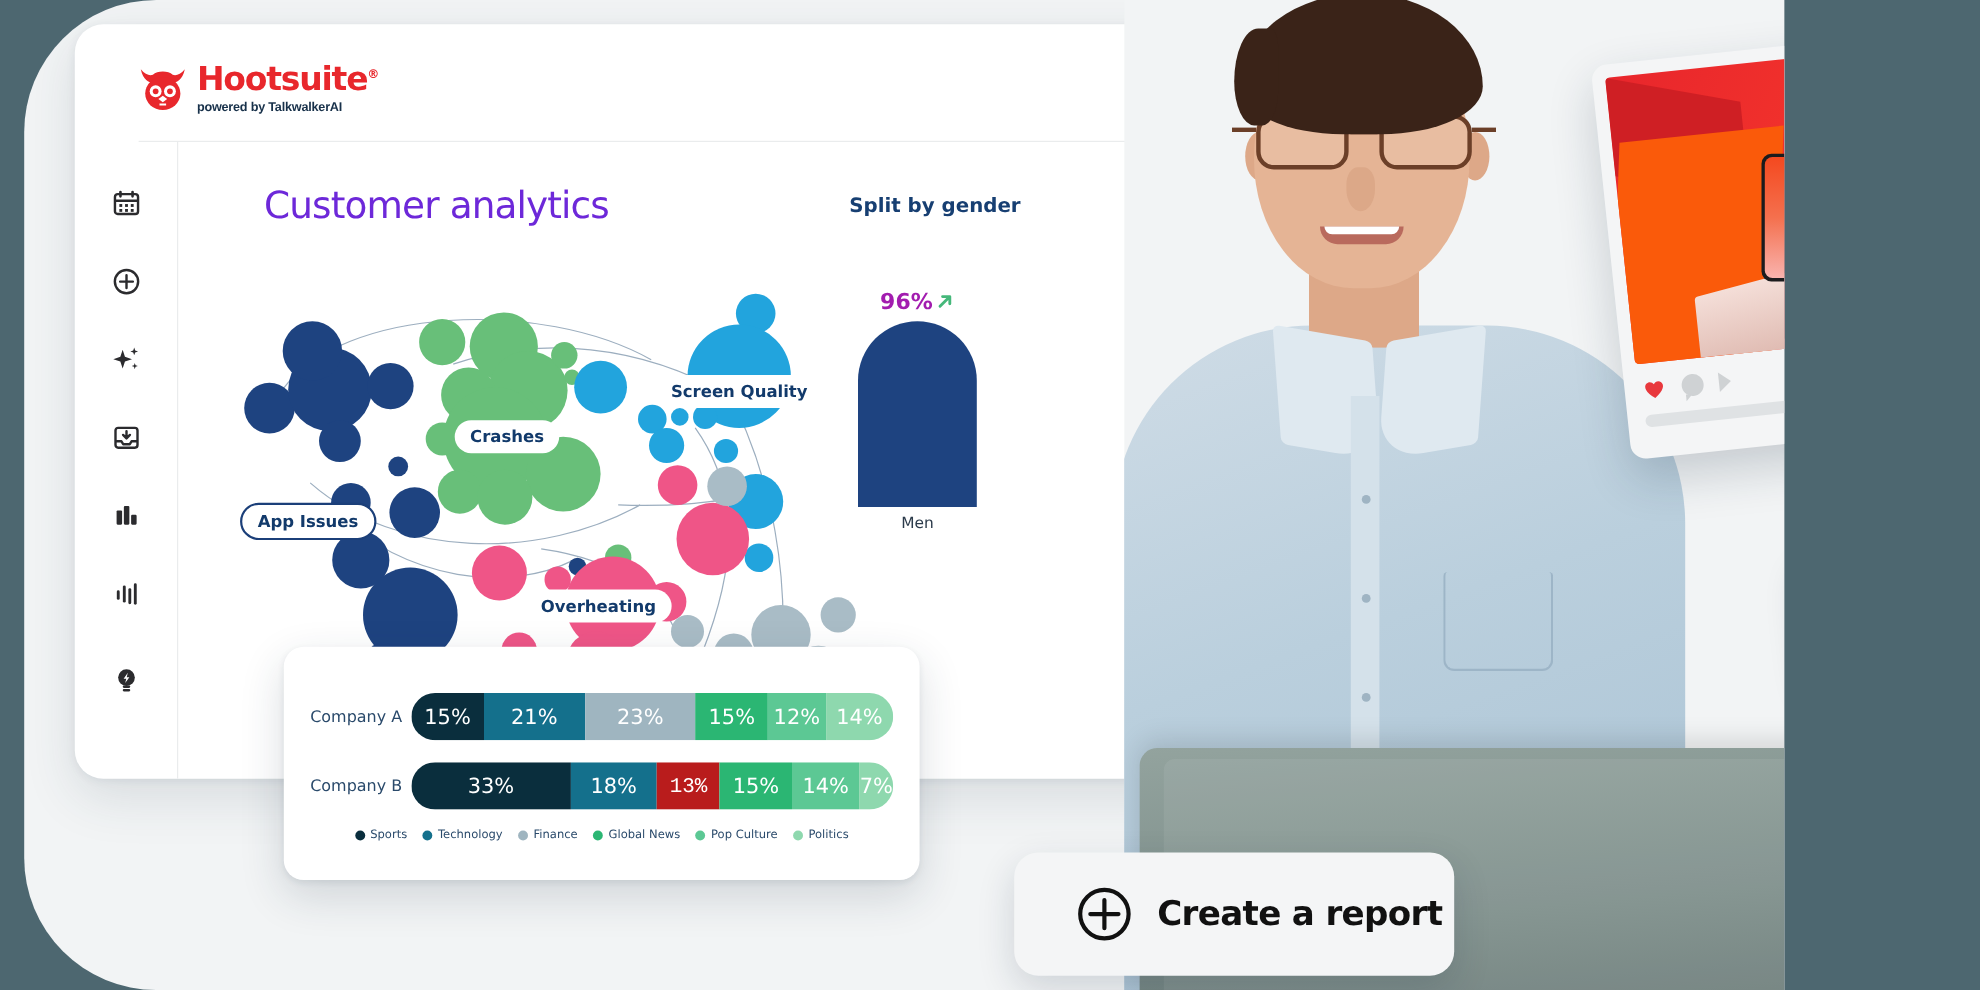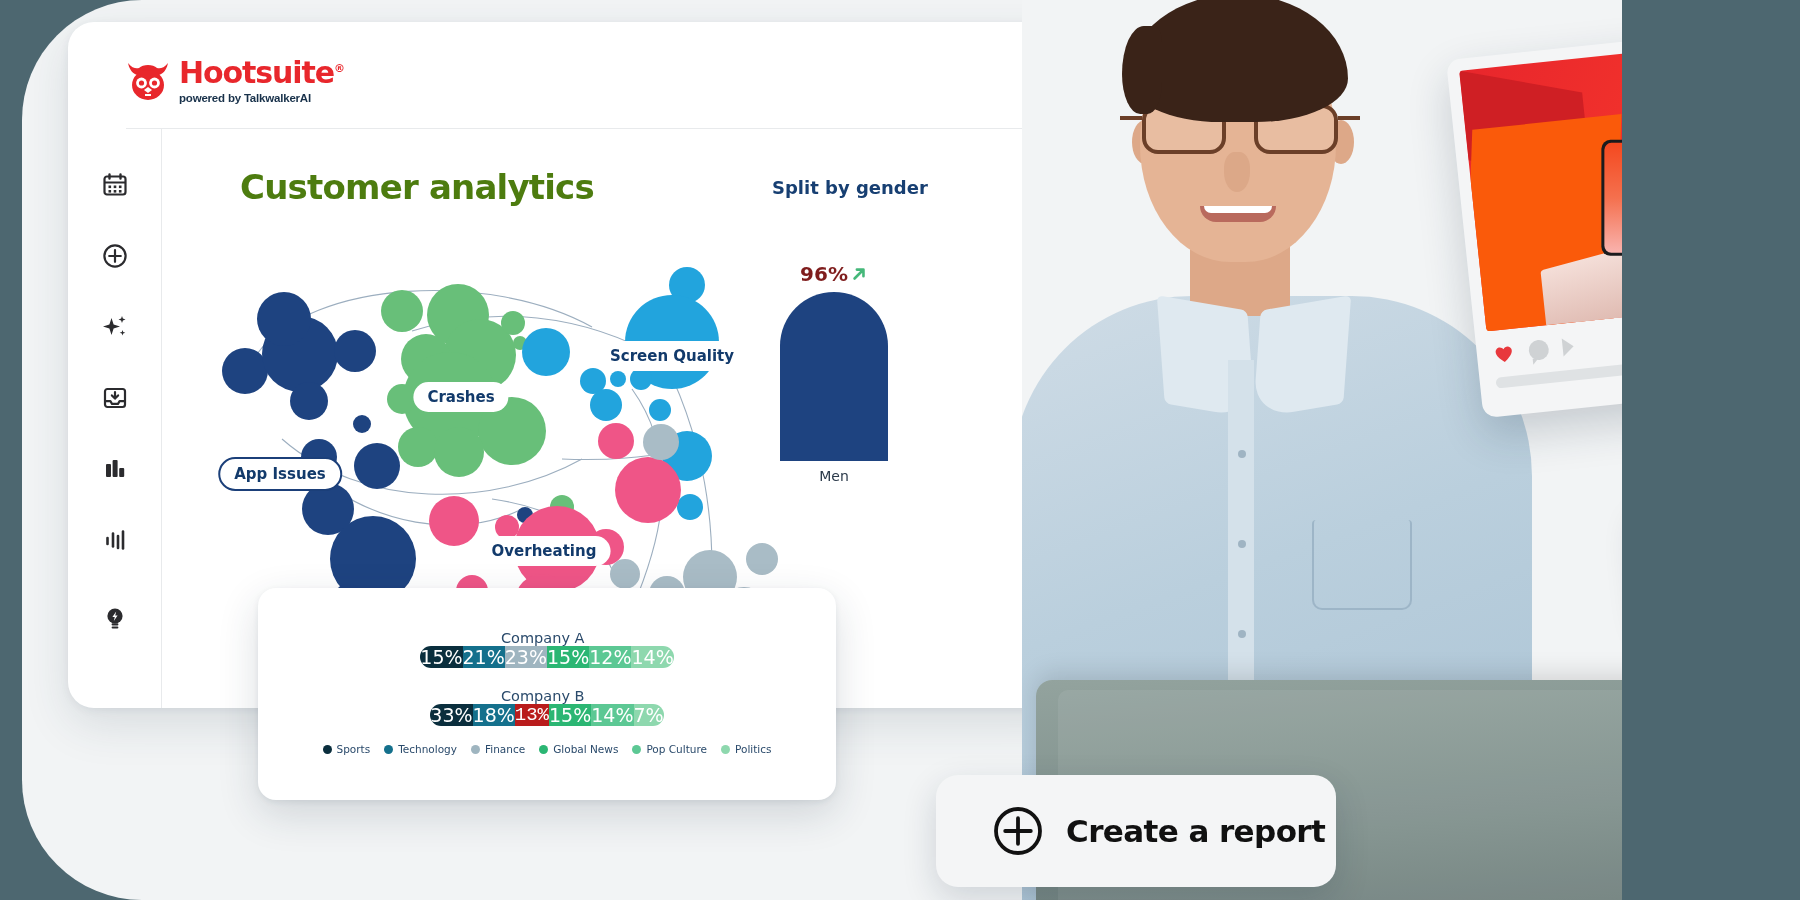--- a/index.html
+++ b/index.html
@@ -52,21 +52,21 @@
   .nav-item {
     width: 44px; height: 44px; display: flex; align-items: center; justify-content: center;
     border-radius: 10px; cursor: pointer;
   }
   .nav-item svg { display: block; }
 
   
   #content { position: absolute; left: 94px; top: 107px; right: 0; bottom: 0; overflow: hidden; }
   #page-title {
     position: absolute; left: 78px; top: 38px;
-    font-size: 34px; font-weight: 700; color: #4d7c0f; letter-spacing: -.8px;
+    font-size: 34px; font-weight: 400; color: #6d28d9; letter-spacing: -.8px;
     font-family: "DejaVu Sans", sans-serif;
   }
 
   
   #bubbles { position: absolute; left: 0; top: 80px; width: 640px; height: 470px; }
   .bub-label {
     position: absolute; background: #fff; border-radius: 999px;
     font-size: 15px; font-weight: 700; color: #123a6b;
     padding: 6px 14px; white-space: nowrap;
     font-family: "DejaVu Sans", sans-serif;
@@ -76,40 +76,40 @@
 
   
   #gender { position: absolute; left: 610px; top: 48px; width: 270px; height: 330px; }
   #gender-title { font-size: 18px; font-weight: 700; color: #173f72; font-family: "DejaVu Sans", sans-serif; }
   .bars { position: absolute; left: 2px; top: 130px; width: 230px; height: 180px; }
   .bar-col { position: absolute; bottom: 26px; }
   .bar { width: 100%; border-radius: 56px 56px 0 0; }
   .bar-pct {
     position: absolute; left: 50%; transform: translateX(-50%);
     bottom: calc(100% + 6px); white-space: nowrap;
-    font-size: 20px; font-weight: 700; color: #7f1d1d;
+    font-size: 20px; font-weight: 700; color: #a21caf;
     font-family: "DejaVu Sans", sans-serif;
     display: flex; align-items: center; gap: 2px;
   }
   .bar-name {
     position: absolute; left: 50%; transform: translateX(-50%); top: calc(100% + 7px);
     font-size: 14px; color: #2b3a4a; font-family: "DejaVu Sans", sans-serif;
   }
 
   
   #interests {
     position: absolute; left: 236px; top: 588px;
     width: 578px; height: 212px;
     background: #fff; border-radius: 18px;
     box-shadow: 0 14px 40px rgba(30,50,70,.16), 0 2px 6px rgba(30,50,70,.08);
     padding: 22px 24px 0 24px;
     z-index: 20;
   }
   #interests-title { font-size: 20px; font-weight: 700; color: #1a3f6e; font-family: "DejaVu Sans", sans-serif; }
-  .row { display: flex; align-items: center; margin-top: 20px; flex-direction: column; }
+  .row { display: flex; align-items: center; margin-top: 20px; }
   .row-label { width: 92px; font-size: 14.5px; color: #2a4a6b; font-family: "DejaVu Sans", sans-serif; }
   .stack { flex: 1; height: 43px; display: flex; border-radius: 999px; overflow: hidden; }
   .seg { display: flex; align-items: center; justify-content: center; color: #fff; font-size: 19px; font-family: "DejaVu Sans", sans-serif; }
   .legend { display: flex; justify-content: center; gap: 14px; margin-top: 17px; }
   .leg { display: flex; align-items: center; gap: 5px; font-size: 10.5px; color: #2a4a6b; font-family: "DejaVu Sans", sans-serif; }
   .dot { width: 9px; height: 9px; border-radius: 50%; flex: none; }
 
   
   #person { position: absolute; left: 1000px; top: 0; width: 756px; height: 900px; overflow: hidden; }
   .p-bg { position: absolute; inset: 0; background: #f2f4f5; }
@@ -199,21 +199,21 @@
   #heart-value { font-size: 22px; font-weight: 700; color:#1d1d1f; font-family:"DejaVu Sans", sans-serif; }
 
   
   #create-report {
     position: absolute; left: 900px; top: 775px;
     width: 400px; height: 112px;
     background: #f4f5f6; border-radius: 22px;
     display:flex; align-items:center; gap: 22px;
     padding-left: 56px;
     box-shadow: 0 12px 34px rgba(20,40,60,.16);
-    cursor: pointer; z-index: 40; margin-left: 14px;
+    cursor: pointer; z-index: 40;
   }
   #create-report-label { font-size: 31px; font-weight: 700; color:#111; letter-spacing:-.6px; font-family:"DejaVu Sans", sans-serif; }
 </style>
 </head>
 <body>
 
 <div id="stage">
 
   <div id="dashboard">
 

